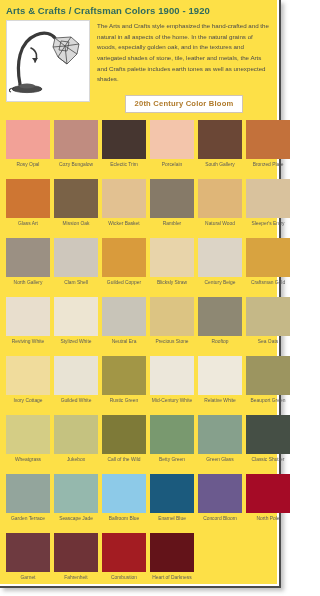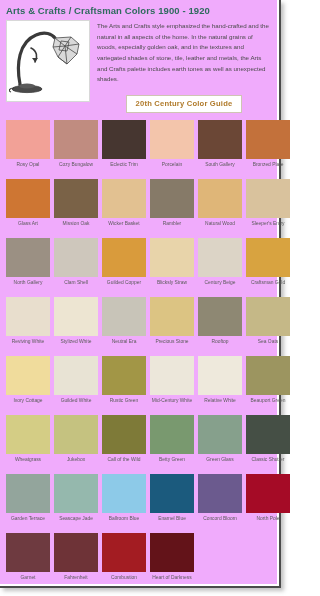--- a/index.html
+++ b/index.html
@@ -31,21 +31,21 @@
     border-right: 2px solid #4a4a4a;
     border-bottom: 2px solid #4a4a4a;
     box-shadow: 3px 3px 4px rgba(120,120,120,0.45);
   }
   .inner {
     position: absolute;
     left: 0; top: 0;
     width: 277px;
     height: 584px;
     box-sizing: border-box;
-    background: #f0abfc;
+    background: #fde047;
   }
 
   .title {
     font-size: 9.5px;
     font-weight: bold;
     color: #2f6b5e;
     padding: 5px 0 4px 6px;
     letter-spacing: 0.1px;
     white-space: nowrap;
   }
@@ -157,21 +157,21 @@
               <path d="M11 60 L11 63" stroke-width="3"></path>
               <ellipse cx="18" cy="65" rx="15" ry="3.6" fill="#4a4a4a" stroke="#3a3a3a" stroke-width="0.8"></ellipse>
               <path d="M5 64 C0 64 -1 67 2 68" stroke-width="1.2"></path>
               <ellipse cx="18" cy="62" rx="8" ry="2.4" fill="#5a5a5a" stroke="none"></ellipse>
             </g>
           </svg>
         </div>
         <div class="intro-right">
           <p class="blurb">The Arts and Crafts style emphasized the hand-crafted and the natural in all aspects of the home. In the natural grains of woods, especially golden oak, and in the textures and variegated shades of stone, tile, leather and metals, the Arts and Crafts palette includes earth tones as well as unexpected shades.</p>
           <div class="guide-btn-wrap">
-            <span class="guide-btn">20th Century Color Guide</span>
+            <span class="guide-btn">20th Century Color Bloom</span>
           </div>
         </div>
       </div>
 
       <div class="grid">
           <div class="swatch-row">
             <div class="swatch-cell">
               <span class="swatch-chip" style="background: rgb(242, 161, 151);"></span>
               <span class="swatch-label">Rosy Opal</span>
             </div>

